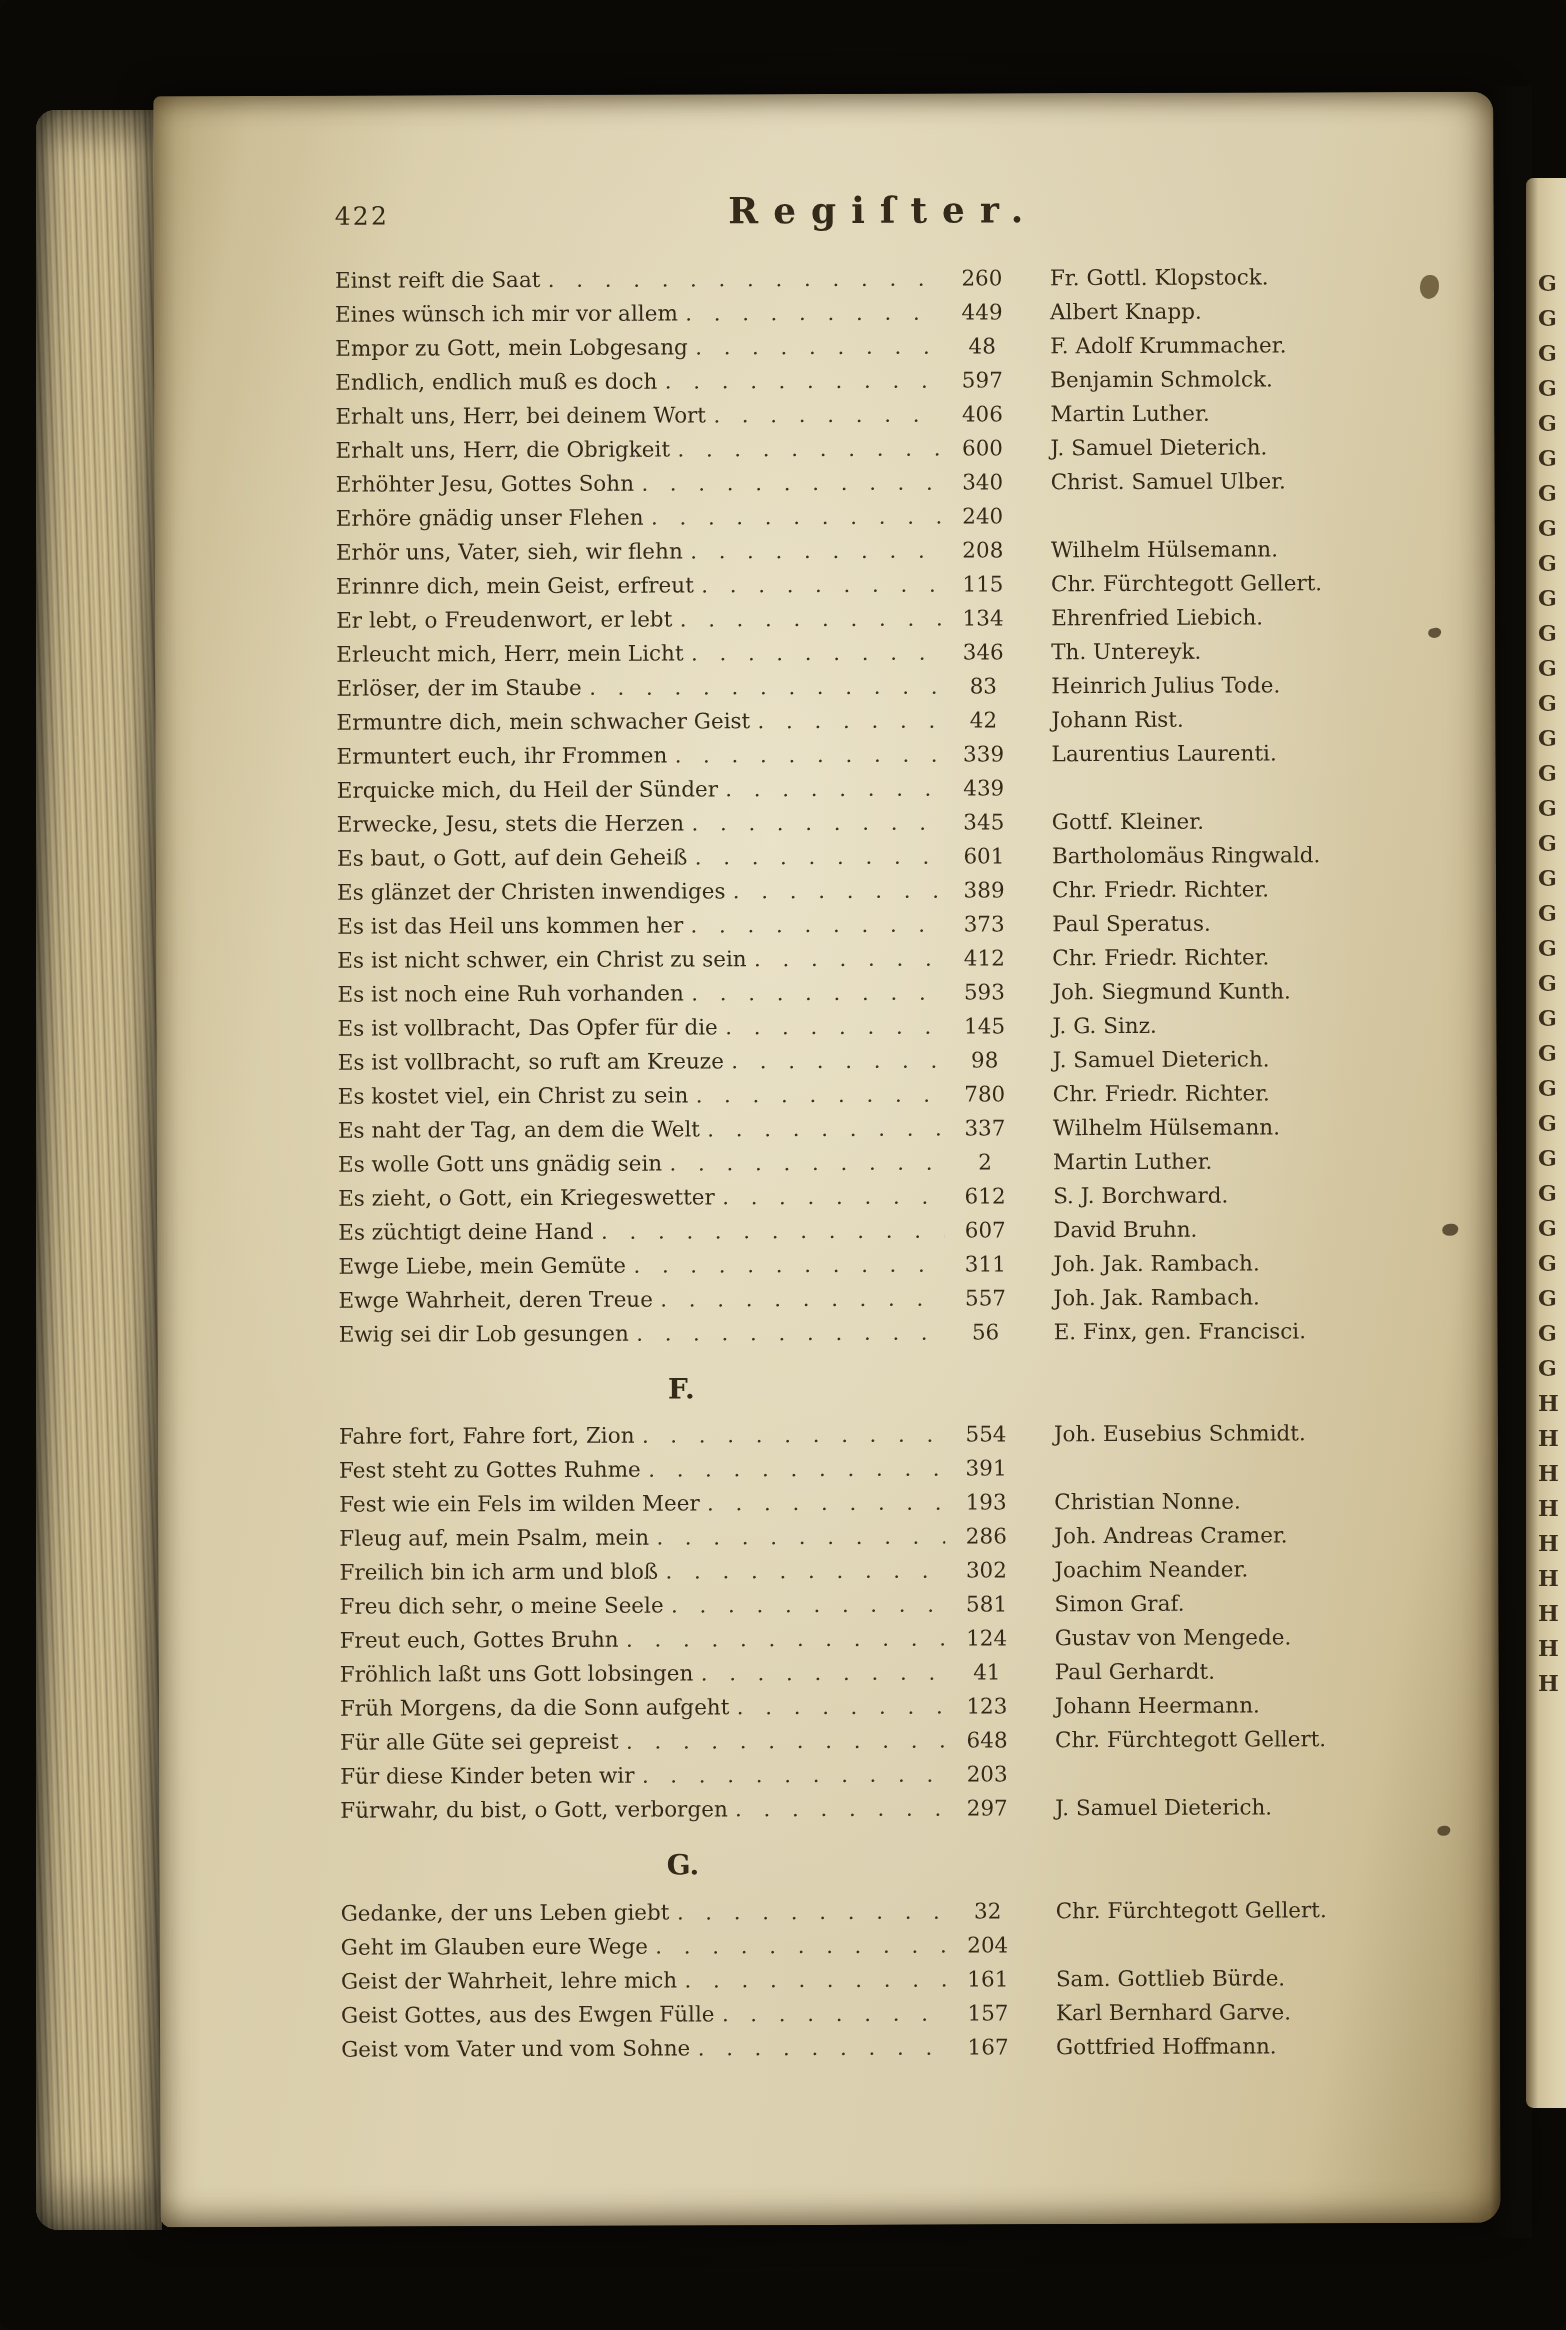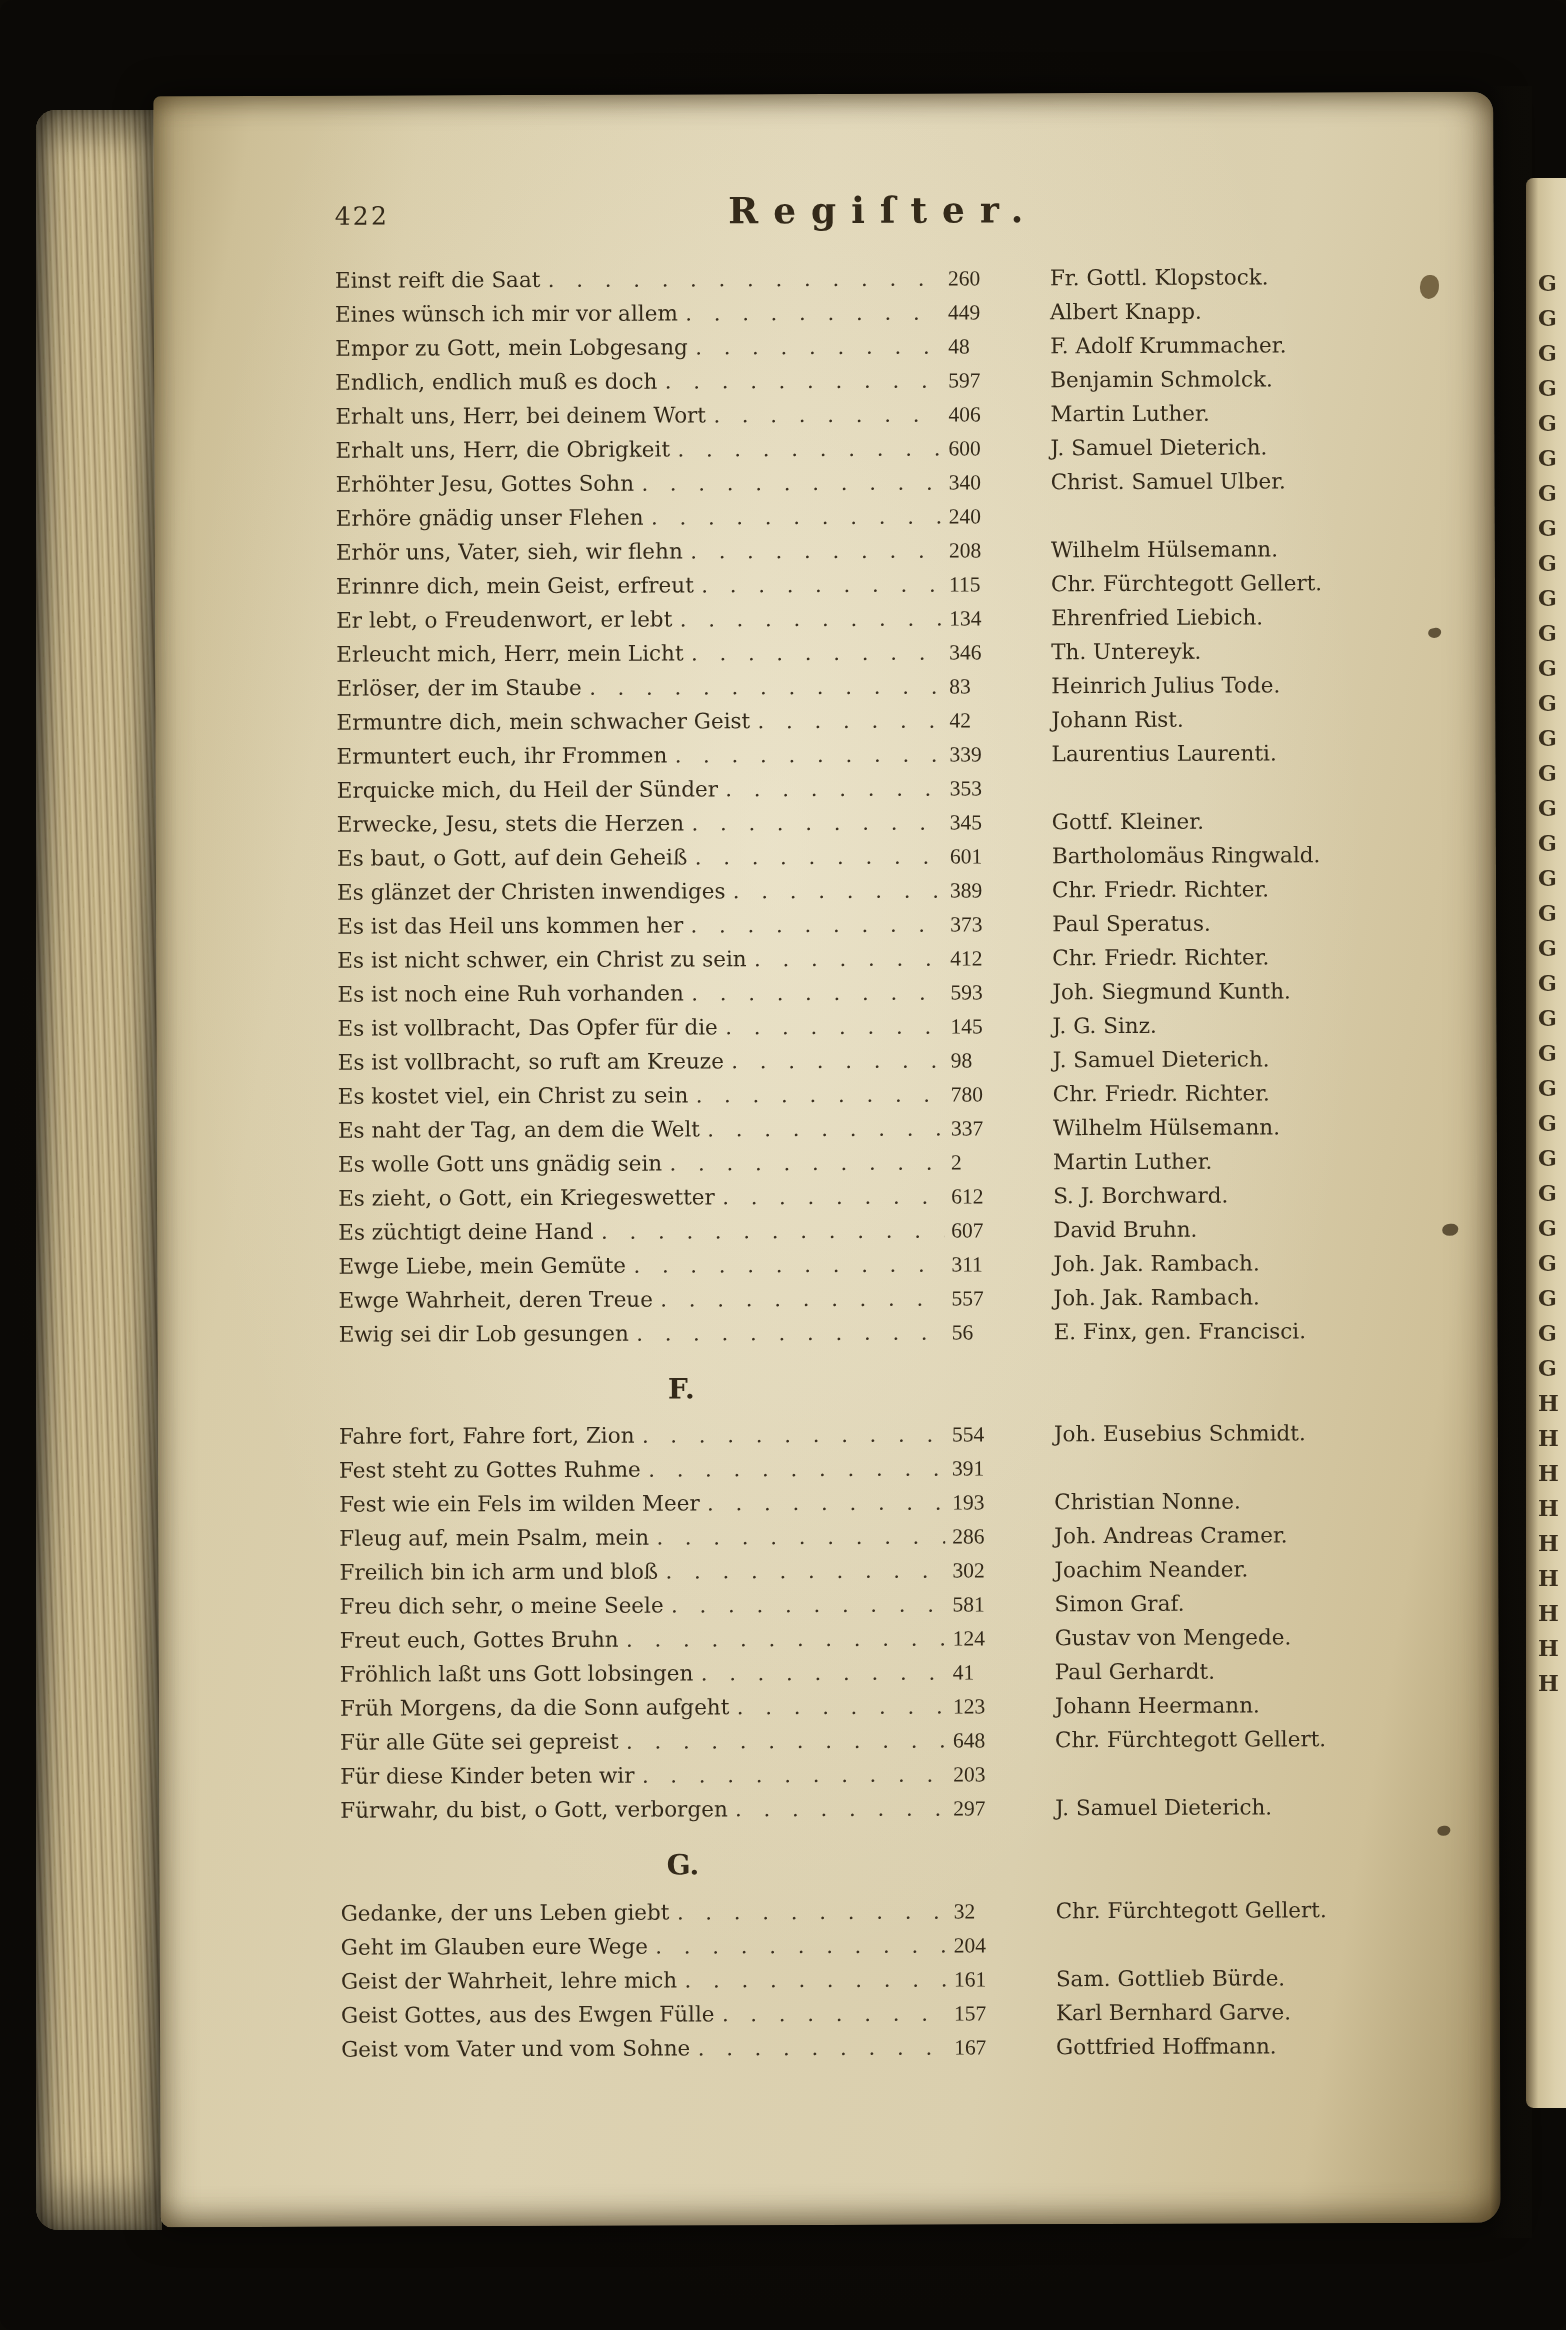--- a/index.html
+++ b/index.html
@@ -33,21 +33,21 @@
 
   .header-row{display:flex;align-items:baseline;margin-bottom:31px;}
   .pagenum{width:126px;font-size:25px;letter-spacing:2.2px;}
   .running-head{flex:1;text-align:center;font-size:36px;font-weight:bold;letter-spacing:15px;}
   .spacer{width:126px;}
 
   .row{display:flex;align-items:baseline;font-size:21.5px;line-height:34px;height:34px;white-space:nowrap;}
   .title{flex:0 0 auto;}
   .leader{flex:1 1 auto;overflow:hidden;white-space:nowrap;margin:0 7.4px;color:#3b3020;}
   .leader::after{content:". . . . . . . . . . . . . . . . . . . . . . . . . . . . . . . . . .";letter-spacing:7.4px;}
-  .num{flex:0 0 68px;text-align:left;font-family:Liberation Serif, serif;}
+  .num{flex:0 0 68px;text-align:center;}
   .author{flex:0 0 416px;box-sizing:border-box;padding-left:34px;overflow:hidden;}
 
   .section-letter{width:685px;text-align:center;font-size:28px;font-weight:bold;margin:22px 0 13.4px;}
 
   
   .gutter{position:absolute;left:1490px;top:86px;width:42px;height:2152px;
     background:linear-gradient(90deg, rgba(13,11,7,0) 0%, rgba(13,11,7,.85) 60%, #0d0b07 100%);}
 
   
   .sliver{position:absolute;left:1526px;top:178px;width:41px;height:1930px;
@@ -163,21 +163,21 @@
           </div>
           <div class="row">
             <span class="title">Ermuntert euch, ihr Frommen</span>
             <span class="leader"></span>
             <span class="num">339</span>
             <span class="author">Laurentius Laurenti.</span>
           </div>
           <div class="row">
             <span class="title">Erquicke mich, du Heil der Sünder</span>
             <span class="leader"></span>
-            <span class="num">353</span>
+            <span class="num">439</span>
             <span class="author"></span>
           </div>
           <div class="row">
             <span class="title">Erwecke, Jesu, stets die Herzen</span>
             <span class="leader"></span>
             <span class="num">345</span>
             <span class="author">Gottf. Kleiner.</span>
           </div>
           <div class="row">
             <span class="title">Es baut, o Gott, auf dein Geheiß</span>

